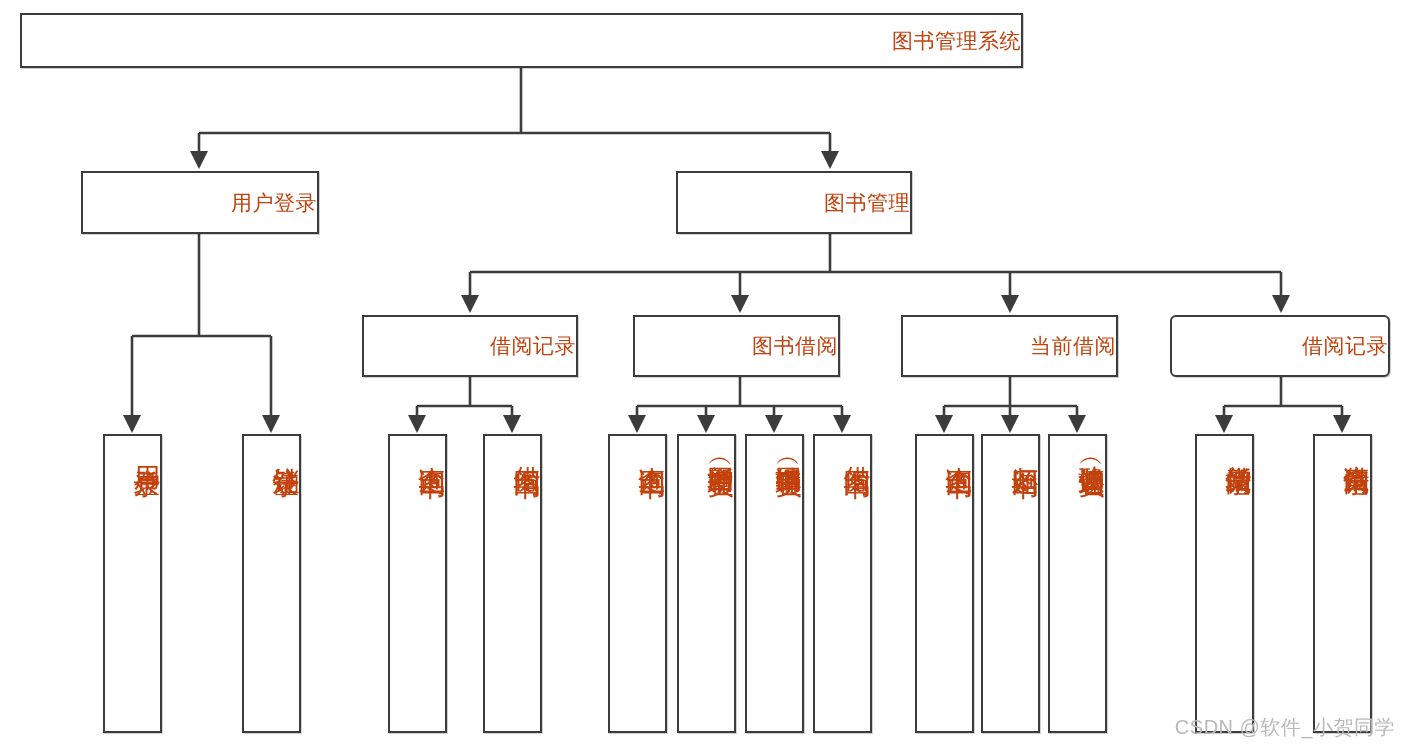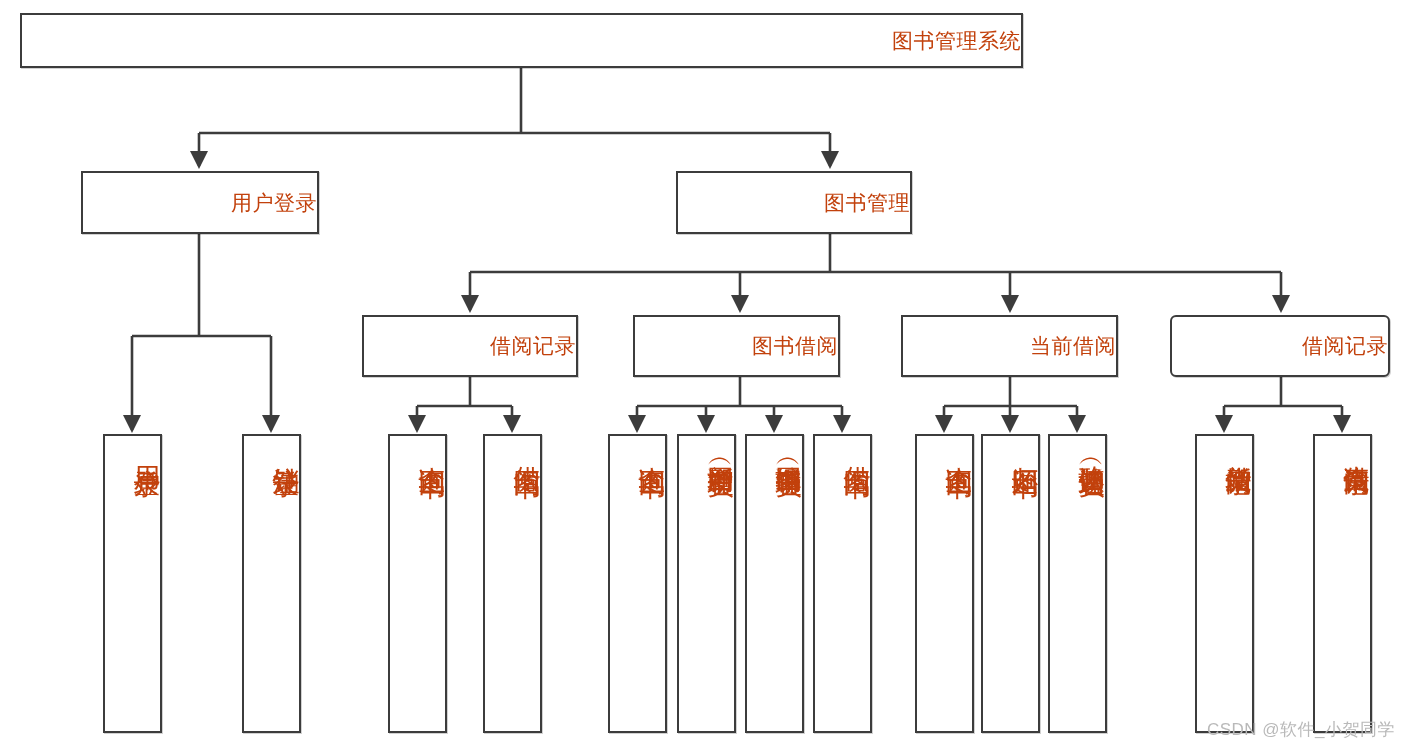--- a/index.html
+++ b/index.html
@@ -58,21 +58,21 @@
     white-space: nowrap;
   }
   .node.vert.small .label {
     font-size: 26px;
     letter-spacing: 1px;
   }
   #watermark {
     position: absolute;
     right: 10px;
     bottom: 6px;
-    font-size: 17px;
+    font-size: 20px;
     color: #b9b9b9;
     white-space: nowrap;
     letter-spacing: 0.5px;
     pointer-events: none;
   }
 </style>
 </head>
 <body>
 
 <div id="canvas">

